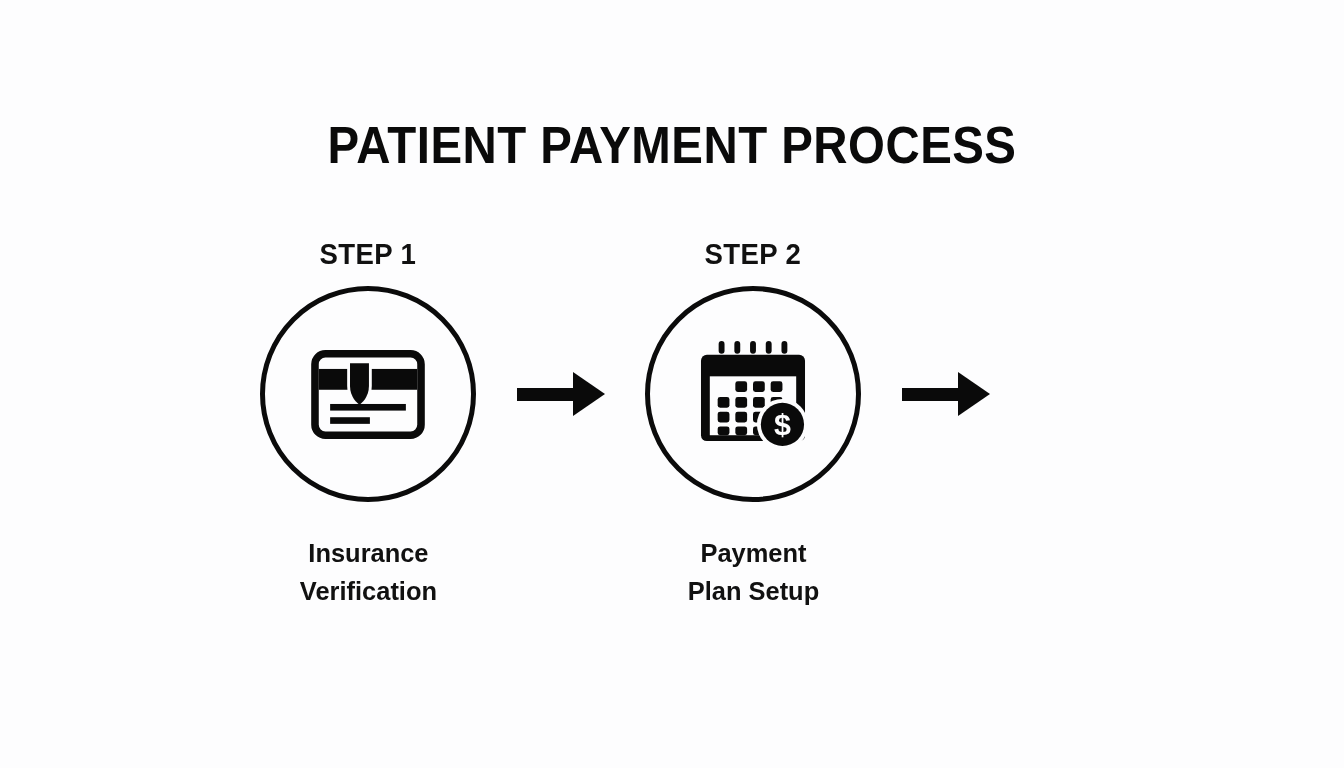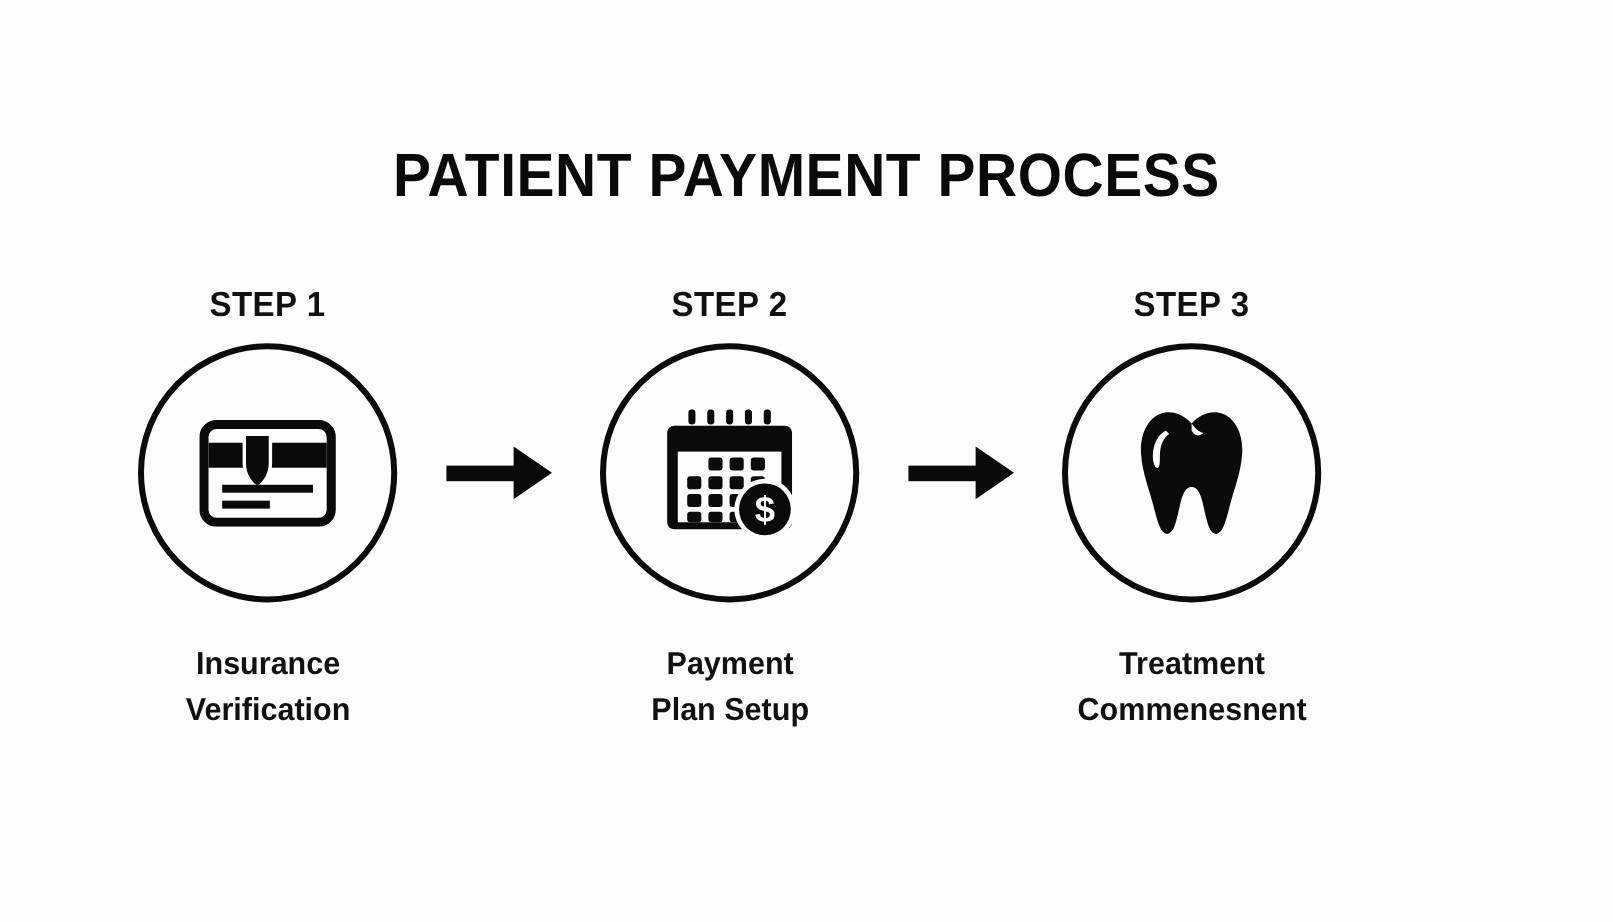--- a/index.html
+++ b/index.html
@@ -217,43 +217,15 @@
       </div>
     </div>
 
     <div class="arrow-wrap">
       <div class="arrow">
         <div class="shaft"></div>
         <div class="head"></div>
       </div>
     </div>
 
-    <div class="step">
-      <div class="step-number">STEP 3</div>
-      <div class="circle">
-        <div class="icon-slot">
-          <svg viewBox="0 0 96 112" width="94" height="110" aria-hidden="true">
-            <path d="M48 14
-                     C41 6 30 2 21 6
-                     C9 11 4 26 5 40
-                     C6 56 12 70 16 86
-                     C19 98 22 108 27 108
-                     C33 108 35 97 38 84
-                     C40 74 43 68 48 68
-                     C53 68 56 74 58 84
-                     C61 97 63 108 69 108
-                     C74 108 77 98 80 86
-                     C84 70 90 56 91 40
-                     C92 26 87 11 75 6
-                     C66 2 55 6 48 14 Z" fill="#0a0a0a"></path>
-            <path d="M48 14 C52 19 54 21 58 22 C54 26 50 24 48 20 Z" fill="#fdfdfe"></path>
-            <path d="M26 20 C19 24 15 32 15 42 C15 48 17 52 19 52 C21 52 21 47 21 42 C21 33 24 26 29 23 Z" fill="#fdfdfe"></path>
-          </svg>
-        </div>
-      </div>
-      <div class="step-label">
-        <div>Treatment</div>
-        <div>Commenesnent</div>
-      </div>
-    </div>
 
   </div>
 </div>
 
 </body></html>

